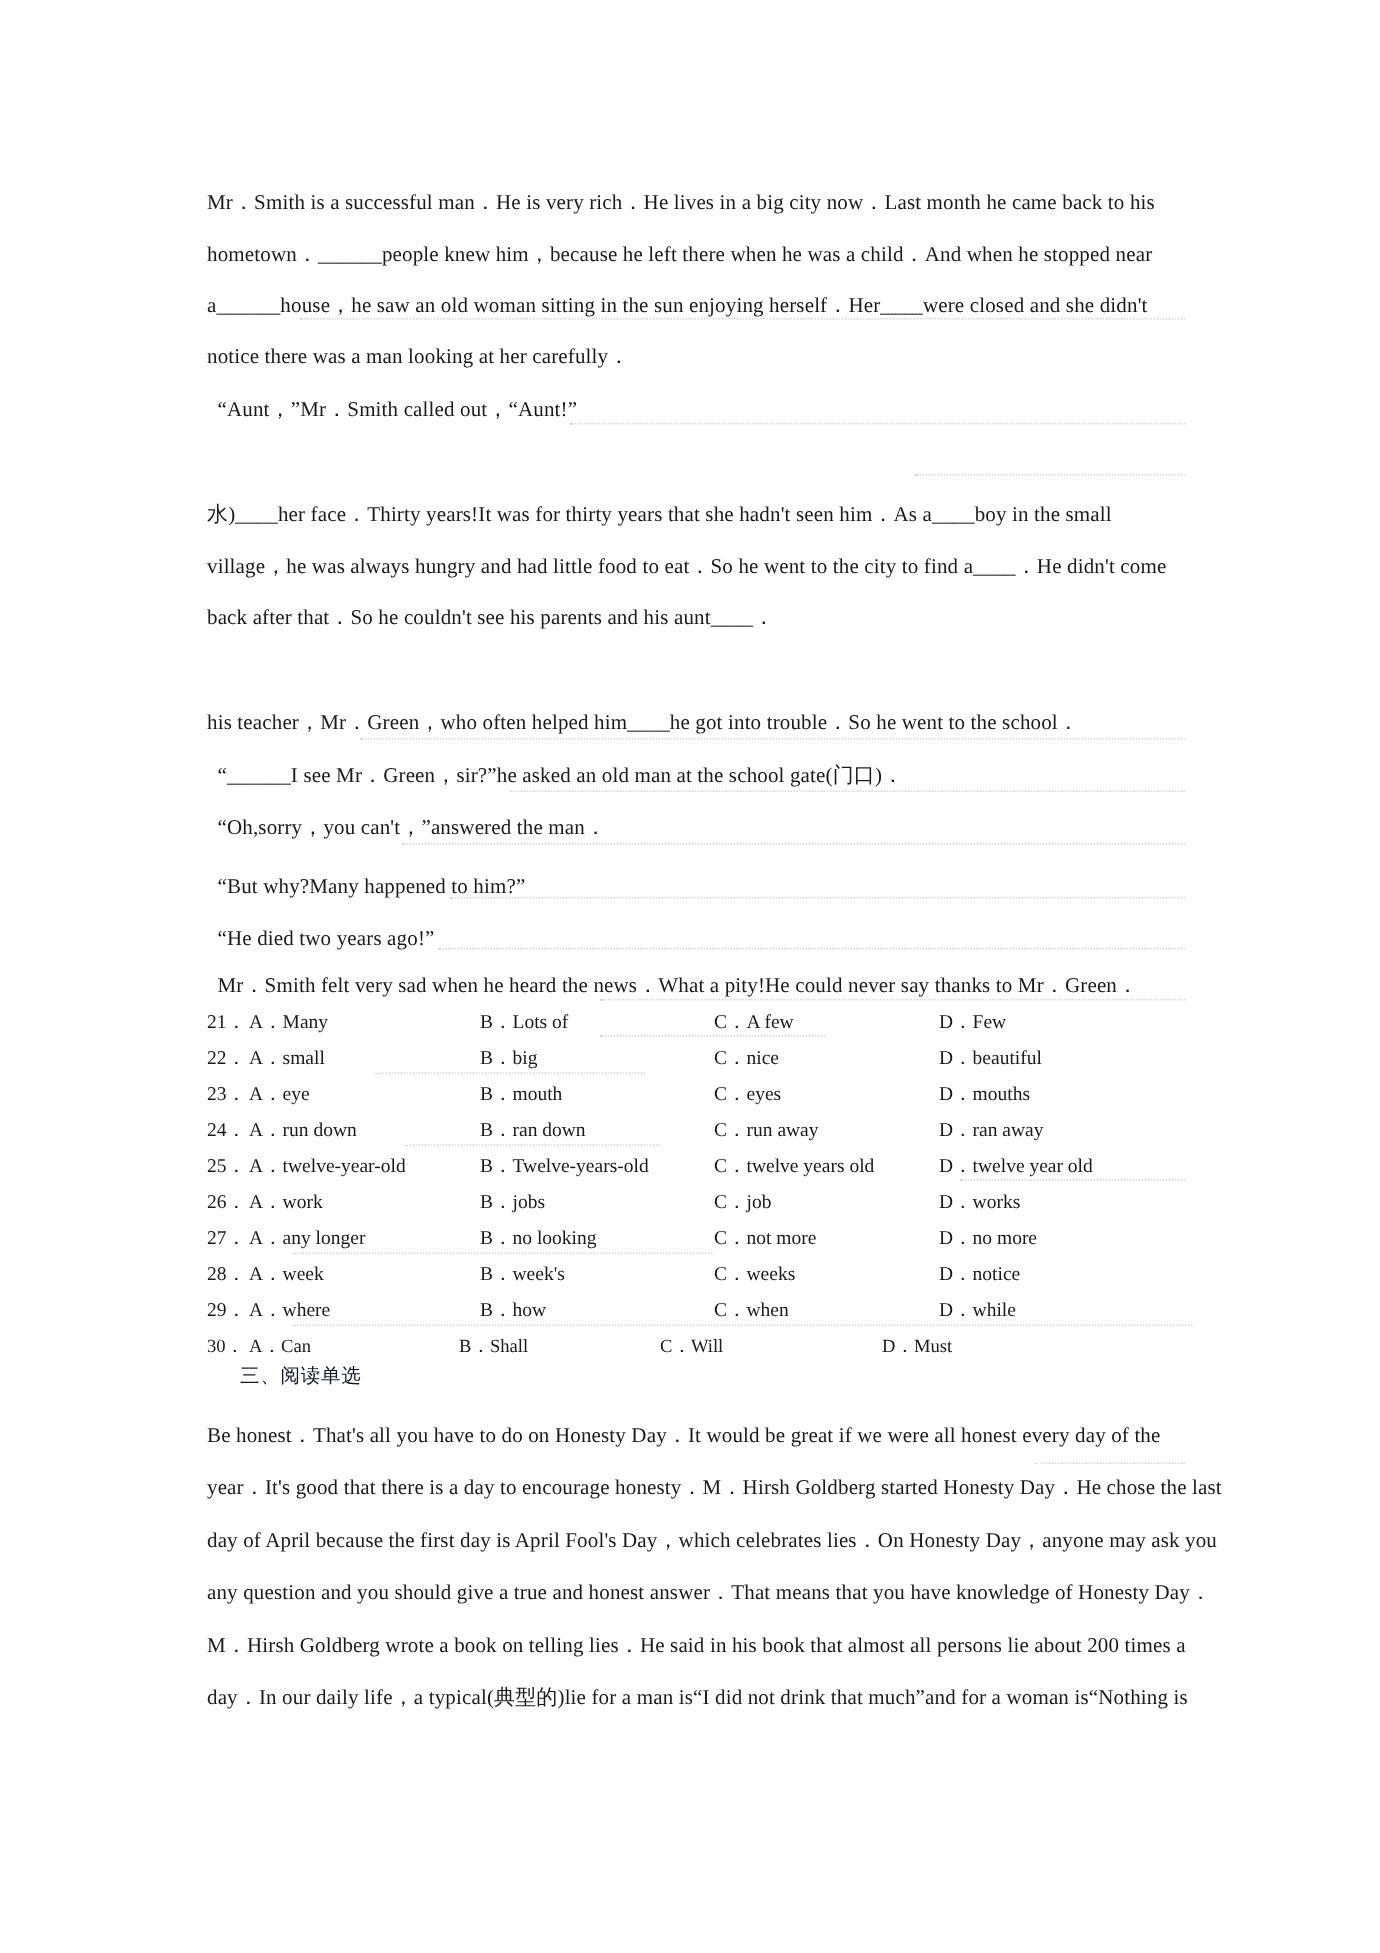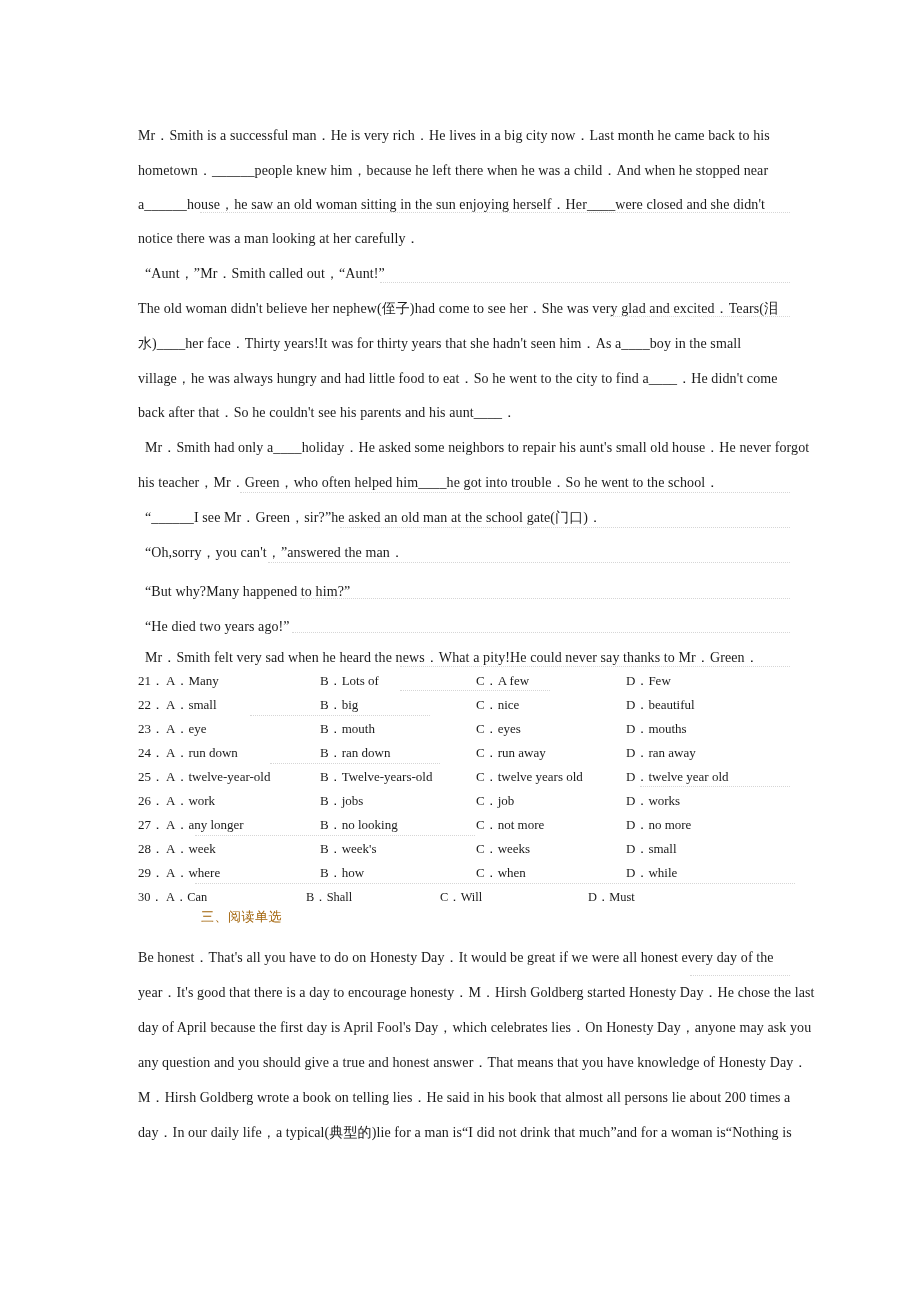--- a/index.html
+++ b/index.html
@@ -31,21 +31,21 @@
   .oC{left:338px;}
   .oD{left:488px;}
   
   .optrow.tight .oB{left:168px;}
   .optrow.tight .oC{left:302px;}
   .optrow.tight .oD{left:450px;}
 
   .heading{
     position:absolute;left:160px;font-size:13px;
     font-family:"DejaVu Sans","Liberation Sans",sans-serif;
-    letter-spacing:.5px;color:#a16207;margin-left:41px;
+    letter-spacing:.5px;color:#0f172a;
   }
 </style>
 </head>
 <body>
 
 <div id="page">
 
   <div class="rule" style="left:200px;top:212px;width:590px;"></div>
   <div class="rule" style="left:380px;top:282px;width:410px;"></div>
   <div class="rule" style="left:610px;top:316px;width:180px;"></div>
@@ -61,25 +61,23 @@
   <div class="rule" style="left:640px;top:786px;width:150px;"></div>
   <div class="rule" style="left:195px;top:835px;width:280px;"></div>
   <div class="rule" style="left:195px;top:883px;width:600px;"></div>
   <div class="rule" style="left:690px;top:975px;width:100px;"></div>
 
   <div class="ln" style="top:128px;">Mr．Smith is a successful man．He is very rich．He lives in a big city now．Last month he came back to his</div>
   <div class="ln" style="top:163px;">hometown．______people knew him，because he left there when he was a child．And when he stopped near</div>
   <div class="ln" style="top:197px;">a______house，he saw an old woman sitting in the sun enjoying herself．Her____were closed and she didn't</div>
   <div class="ln" style="top:231px;">notice there was a man looking at her carefully．</div>
   <div class="ln ind" style="top:266px;">“Aunt，”Mr．Smith called out，“Aunt!”</div>
-  <div class="ln" style="top:301px;">The old woman didn't believe her nephew(侄子)had come to see her．She was very glad and excited．Tears(泪</div>
   <div class="ln" style="top:336px;">水)____her face．Thirty years!It was for thirty years that she hadn't seen him．As a____boy in the small</div>
   <div class="ln" style="top:371px;">village，he was always hungry and had little food to eat．So he went to the city to find a____．He didn't come</div>
   <div class="ln" style="top:405px;">back after that．So he couldn't see his parents and his aunt____．</div>
-  <div class="ln ind" style="top:440px;">Mr．Smith had only a____holiday．He asked some neighbors to repair his aunt's small old house．He never forgot</div>
   <div class="ln" style="top:475px;">his teacher，Mr．Green，who often helped him____he got into trouble．So he went to the school．</div>
   <div class="ln ind" style="top:510px;">“______I see Mr．Green，sir?”he asked an old man at the school gate(门口)．</div>
   <div class="ln ind" style="top:545px;">“Oh,sorry，you can't，”answered the man．</div>
   <div class="ln ind" style="top:584px;">“But why?Many happened to him?”</div>
   <div class="ln ind" style="top:619px;">“He died two years ago!”</div>
   <div class="ln ind" style="top:650px;">Mr．Smith felt very sad when he heard the news．What a pity!He could never say thanks to Mr．Green．</div>
 
   <div class="optrow" style="top:672px;">
     <span class="num">21．</span>
     <span class="oA">A．Many</span>
@@ -127,21 +125,21 @@
     <span class="oA">A．any longer</span>
     <span class="oB">B．no looking</span>
     <span class="oC">C．not more</span>
     <span class="oD">D．no more</span>
   </div>
   <div class="optrow" style="top:840px;">
     <span class="num">28．</span>
     <span class="oA">A．week</span>
     <span class="oB">B．week's</span>
     <span class="oC">C．weeks</span>
-    <span class="oD">D．small</span>
+    <span class="oD">D．notice</span>
   </div>
   <div class="optrow" style="top:864px;">
     <span class="num">29．</span>
     <span class="oA">A．where</span>
     <span class="oB">B．how</span>
     <span class="oC">C．when</span>
     <span class="oD">D．while</span>
   </div>
   <div class="optrow tight" style="top:889px;font-size:12.4px;">
     <span class="num">30．</span>

